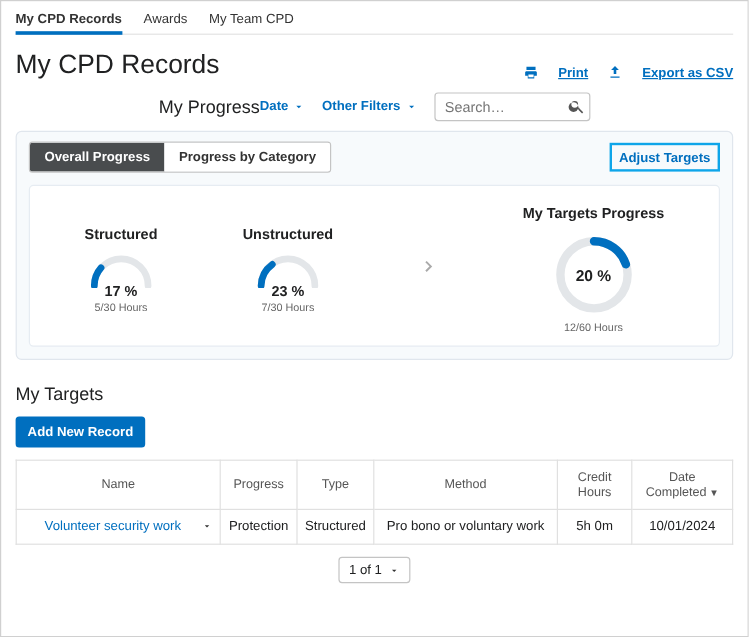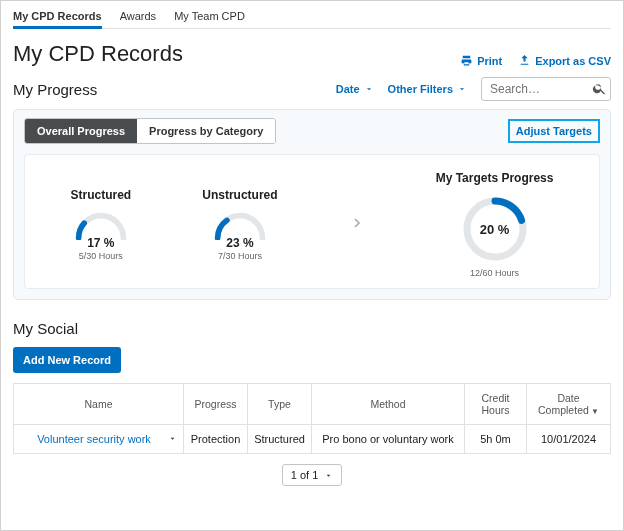--- a/index.html
+++ b/index.html
@@ -5,23 +5,23 @@
   * { box-sizing: border-box; }
   body { margin:0; font-family: "Segoe UI", Arial, sans-serif; font-size:12px; color:#202122; background:#fff;}
   .frame { width:624px; height:531px; border:1px solid #d0d0d0; margin:0; padding:4px 12px 8px 12px; overflow:hidden; position:relative;}
   .tabs { display:flex; border-bottom:1px solid #e3e3e3; height:24px; gap:18px; align-items:flex-end;}
   .tab { font-size:11px; padding:4px 0 6px 0; cursor:pointer; color:#333; position:relative;}
   .tab.active { font-weight:600;}
   .tab.active::after { content:""; position:absolute; left:0; right:0; bottom:-1px; height:3px; background:#006fbf;}
   .titlebar { display:flex; justify-content:space-between; align-items:flex-end; margin:12px 0 10px 0;}
   h1 { margin:0; font-size:22px; font-weight:400;}
   .actions { display:flex; gap:16px; align-items:center;}
-  .linkbtn { color:#006fbf; font-size:11px; font-weight:600; display:flex; align-items:center; gap:4px; cursor:pointer;}
+  .linkbtn { color:#006fbf; font-size:11px; font-weight:600; display:flex; align-items:center; gap:16px; cursor:pointer;text-decoration:underline;}
   .linkbtn svg { width:13px; height:13px;}
-  .secrow { display:flex; align-items:center; justify-content:space-between; margin:0 0 8px 0;}
+  .secrow { display:flex; align-items:center; justify-content:center; margin:0 0 8px 0;}
   h2 { margin:0; font-size:15px; font-weight:400;}
   .filters { display:flex; align-items:center; gap:14px;}
   .fbtn { color:#006fbf; font-size:11px; font-weight:600; display:flex; align-items:center; gap:4px; cursor:pointer;}
   .chev { width:10px; height:10px; }
   .search { position:relative; }
   .search input { width:130px; height:24px; border:1px solid #c4c4c4; border-radius:3px; padding:3px 22px 3px 8px; font-size:12px;}
   .search .mag { position:absolute; right:4px; top:4px; width:15px; height:15px; fill:#555; pointer-events:none;.}
   .panel { border:1px solid #e0e6ed; border-radius:5px; background:#f7fafc; padding:8px 10px 10px 10px;}
   .tabbtns { display:flex; align-items:center; justify-content:space-between;}
   .btns2 { display:flex; border:1px solid #c4c4c4; border-radius:3px; overflow:hidden;}
@@ -144,21 +144,21 @@
             <path d="M36 8 A28 28 0 0 1 62.6 27.3" stroke="#006fbf" stroke-width="7" fill="none" stroke-linecap="round"></path>
           </svg>
           <div class="center">20 %</div>
         </div>
         <div class="sub" style="margin-top:3px;">12/60 Hours</div>
       </div>
     </div>
   </div>
 
   <div class="recsec">
-    <h2>My Social</h2>
+    <h2>My Targets</h2>
     <button class="addbtn">Add New Record</button>
     <table>
       <thead>
         <tr>
           <th style="width:170px">Name</th>
           <th style="width:64px">Progress</th>
           <th style="width:64px">Type</th>
           <th>Method</th>
           <th style="width:62px">Credit Hours</th>
           <th style="width:84px" class="sorted">Date Completed</th>

